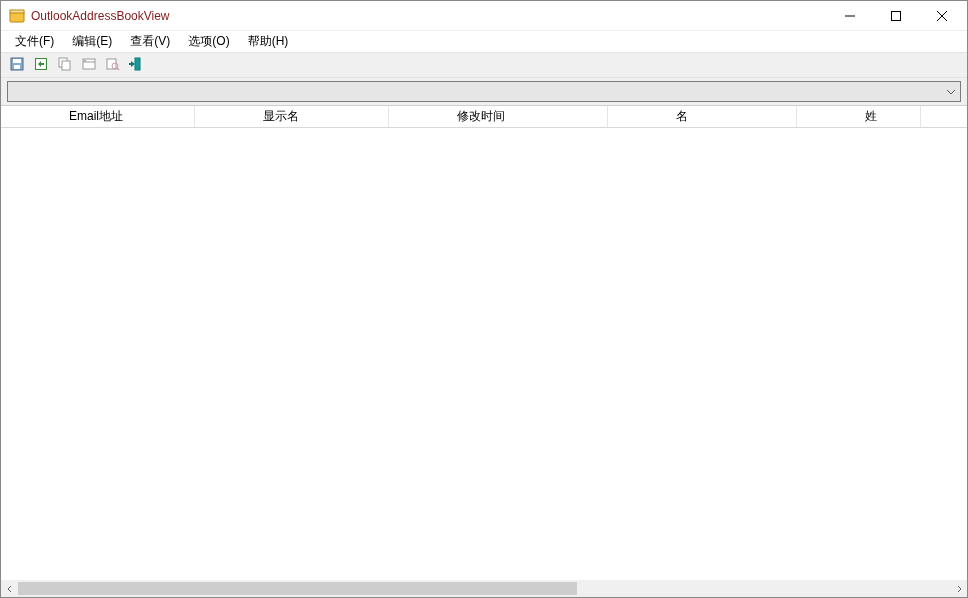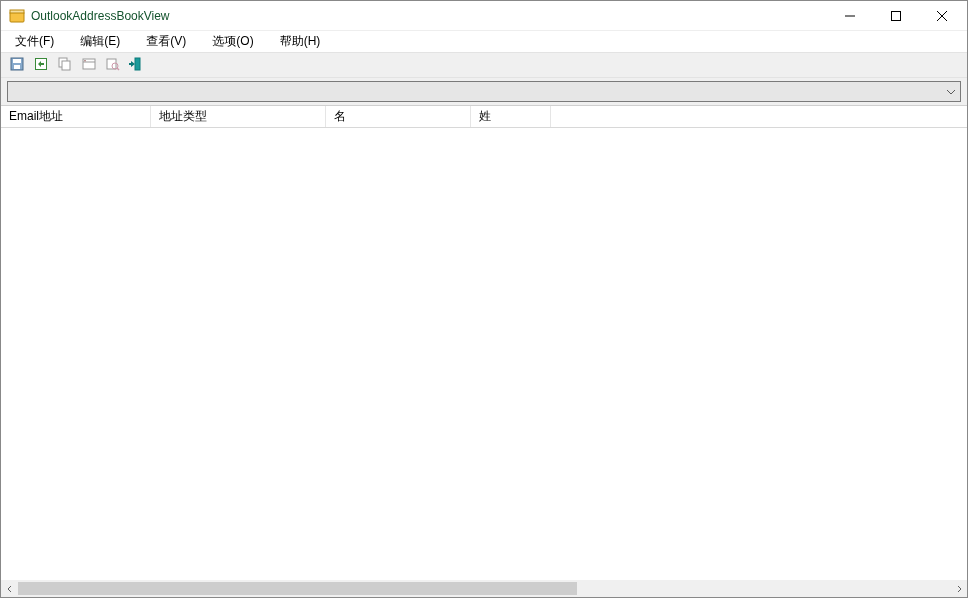--- a/index.html
+++ b/index.html
@@ -23,40 +23,40 @@
       border-bottom: 1px solid #eee;
     }
     .titlebar .app-icon {
       width: 16px; height: 16px;
       margin-right: 6px;
       display: inline-flex;
     }
     .titlebar .title {
       flex: 1;
       font-size: 12px;
-      color: #14532d;
+      color: #7f1d1d;
     }
     .win-controls {
       display: flex;
       height: 100%;
     }
     .win-btn {
       width: 46px; height: 100%;
       display: flex; align-items: center; justify-content: center;
       color: #000;
       font-family: "Segoe MDL2 Assets", "Segoe UI Symbol";
     }
 
     .menubar {
       height: 21px;
       display: flex;
       align-items: center;
       padding: 0 6px;
       background: #fff;
-      gap: 10px;
+      gap: 2px;
     }
     .menu-item {
       padding: 1px 8px;
       font-size: 12px;
       color: #000;
       cursor: default;
     }
 
     .toolbar {
       height: 26px;
@@ -109,25 +109,26 @@
     .lv-header {
       height: 22px;
       display: flex;
       border-bottom: 1px solid #d8d8d8;
       background: #fff;
     }
     .lv-col {
       border-right: 1px solid #e5e5e5;
       display: flex;
       align-items: center;
-      padding: 0 8px;
+      padding: 0 24px;
       font-size: 12px;
       color: #000;
       white-space: nowrap;
       overflow: hidden;
+      margin-left: 44px;
     }
     .lv-body {
       flex: 1;
       background: #fff;
     }
     .hscroll {
       height: 17px;
       background: #f0f0f0;
       display: flex;
       align-items: stretch;
@@ -251,21 +252,22 @@
       <svg width="10" height="6" viewBox="0 0 10 6">
           <path d="M1 1 L5 5 L9 1" fill="none" stroke="currentColor" stroke-width="1"></path>
         </svg>
     </span>
   </div>
 </div>
 
 <div class="listview">
   <div class="lv-header">
     <div class="lv-col" style="width:150px">Email地址</div>
-    <div class="lv-col" style="width:175px">地址类型</div>
+    <div class="lv-col" style="width:150px">显示名</div>
+    <div class="lv-col" style="width:175px">修改时间</div>
     <div class="lv-col" style="width:145px">名</div>
     <div class="lv-col" style="width:80px">姓</div>
   </div>
   <div class="lv-body"></div>
   <div class="hscroll">
     <div class="arrow">
       <svg width="8" height="8" viewBox="0 0 8 8">
           <path d="M5 1 L2 4 L5 7" fill="none" stroke="currentColor" stroke-width="1"></path>
         </svg>
     </div>

